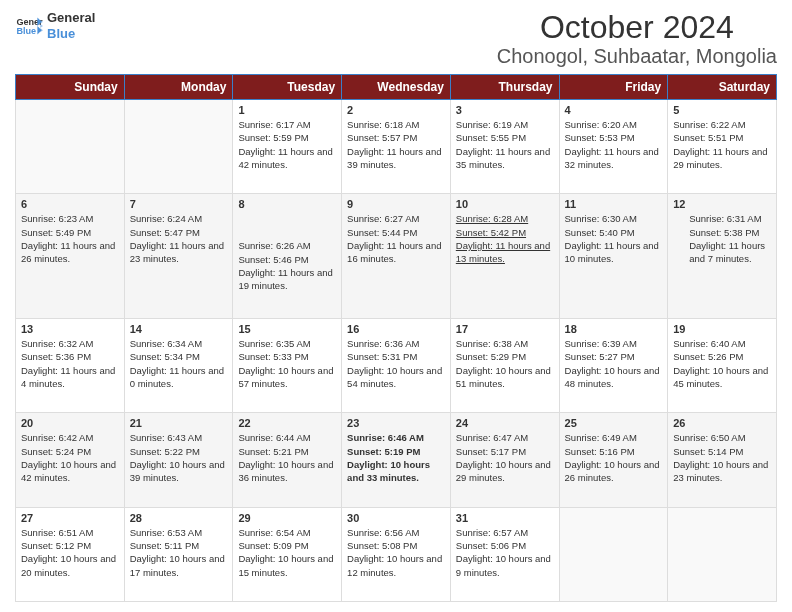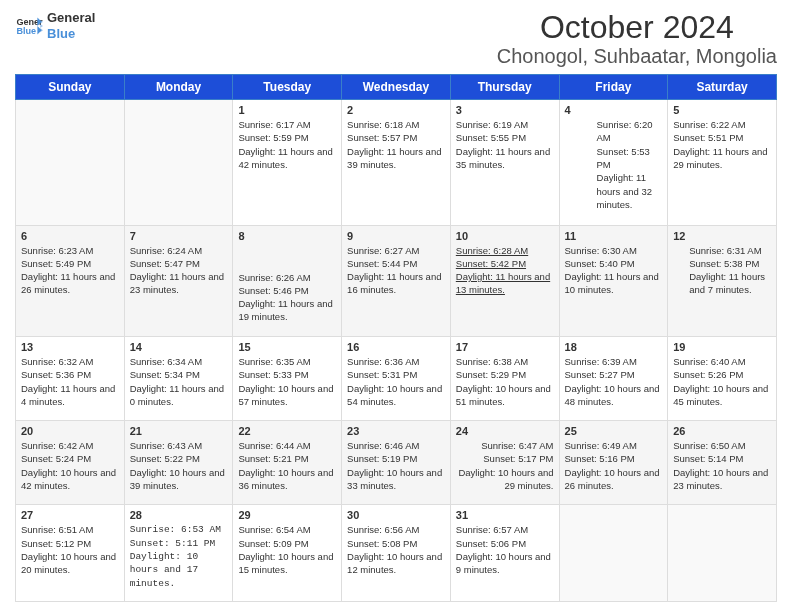--- a/index.html
+++ b/index.html
@@ -52,23 +52,23 @@
       color: #555;
     }
     .calendar {
       flex: 1;
       border: 1px solid #ccc;
       border-collapse: collapse;
       width: 100%;
       table-layout: fixed;
     }
     .calendar th {
-      background: #1d4ed8;
+      background: #7f1d1d;
       color: #fff;
-      text-align: center;
+      text-align: right;
       padding: 5px 6px;
       font-size: 12px;
       font-weight: bold;
       border: 1px solid #3a7fc8;
     }
     .calendar td {
       vertical-align: top;
       padding: 4px 5px;
       border: 1px solid #ddd;
       font-size: 10px;
@@ -149,21 +149,21 @@
 Daylight: 11 hours and 39 minutes.</div>
           </td>
           <td>
             <span class="day-num">3</span>
             <div class="day-info" style="white-space: pre-line;">Sunrise: 6:19 AM
 Sunset: 5:55 PM
 Daylight: 11 hours and 35 minutes.</div>
           </td>
           <td>
             <span class="day-num">4</span>
-            <div class="day-info" style="white-space: pre-line; margin-left: 32px;">Sunrise: 6:20 AM
+            <div class="day-info" style="white-space: pre-line;">Sunrise: 6:20 AM
 Sunset: 5:53 PM
 Daylight: 11 hours and 32 minutes.</div>
           </td>
           <td>
             <span class="day-num">5</span>
             <div class="day-info" style="white-space: pre-line;">Sunrise: 6:22 AM
 Sunset: 5:51 PM
 Daylight: 11 hours and 29 minutes.</div>
           </td>
         </tr>
@@ -269,27 +269,27 @@
 Daylight: 10 hours and 39 minutes.</div>
           </td>
           <td>
             <span class="day-num">22</span>
             <div class="day-info" style="white-space: pre-line;">Sunrise: 6:44 AM
 Sunset: 5:21 PM
 Daylight: 10 hours and 36 minutes.</div>
           </td>
           <td>
             <span class="day-num">23</span>
-            <div class="day-info" style="white-space: pre-line;">Sunrise: 6:46 AM
+            <div class="day-info" style="white-space: pre-line; font-weight: bold;">Sunrise: 6:46 AM
 Sunset: 5:19 PM
 Daylight: 10 hours and 33 minutes.</div>
           </td>
           <td>
             <span class="day-num">24</span>
-            <div class="day-info" style="white-space: pre-line; text-align: right;">Sunrise: 6:47 AM
+            <div class="day-info" style="white-space: pre-line;">Sunrise: 6:47 AM
 Sunset: 5:17 PM
 Daylight: 10 hours and 29 minutes.</div>
           </td>
           <td>
             <span class="day-num">25</span>
             <div class="day-info" style="white-space: pre-line;">Sunrise: 6:49 AM
 Sunset: 5:16 PM
 Daylight: 10 hours and 26 minutes.</div>
           </td>
           <td>
@@ -301,21 +301,21 @@
         </tr>
         <tr>
           <td>
             <span class="day-num">27</span>
             <div class="day-info" style="white-space: pre-line;">Sunrise: 6:51 AM
 Sunset: 5:12 PM
 Daylight: 10 hours and 20 minutes.</div>
           </td>
           <td>
             <span class="day-num">28</span>
-            <div class="day-info" style="white-space: pre-line; font-family: Liberation Mono, monospace;">Sunrise: 6:53 AM
+            <div class="day-info" style="white-space: pre-line;">Sunrise: 6:53 AM
 Sunset: 5:11 PM
 Daylight: 10 hours and 17 minutes.</div>
           </td>
           <td>
             <span class="day-num">29</span>
             <div class="day-info" style="white-space: pre-line;">Sunrise: 6:54 AM
 Sunset: 5:09 PM
 Daylight: 10 hours and 15 minutes.</div>
           </td>
           <td>

